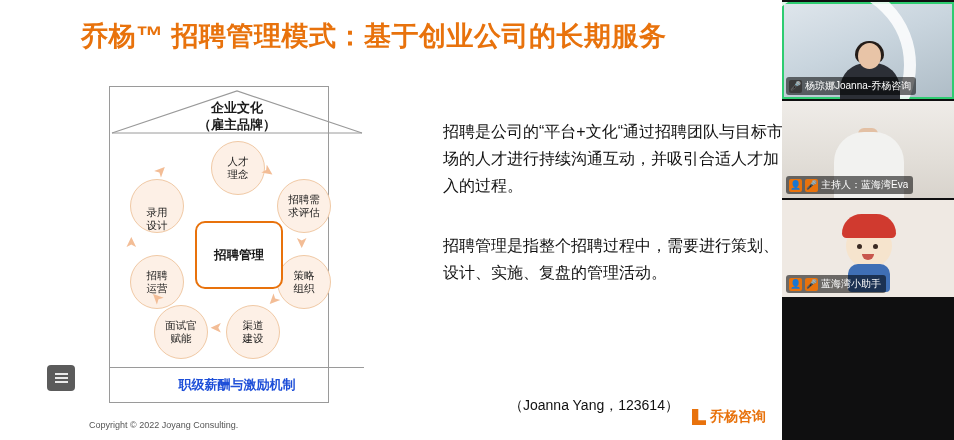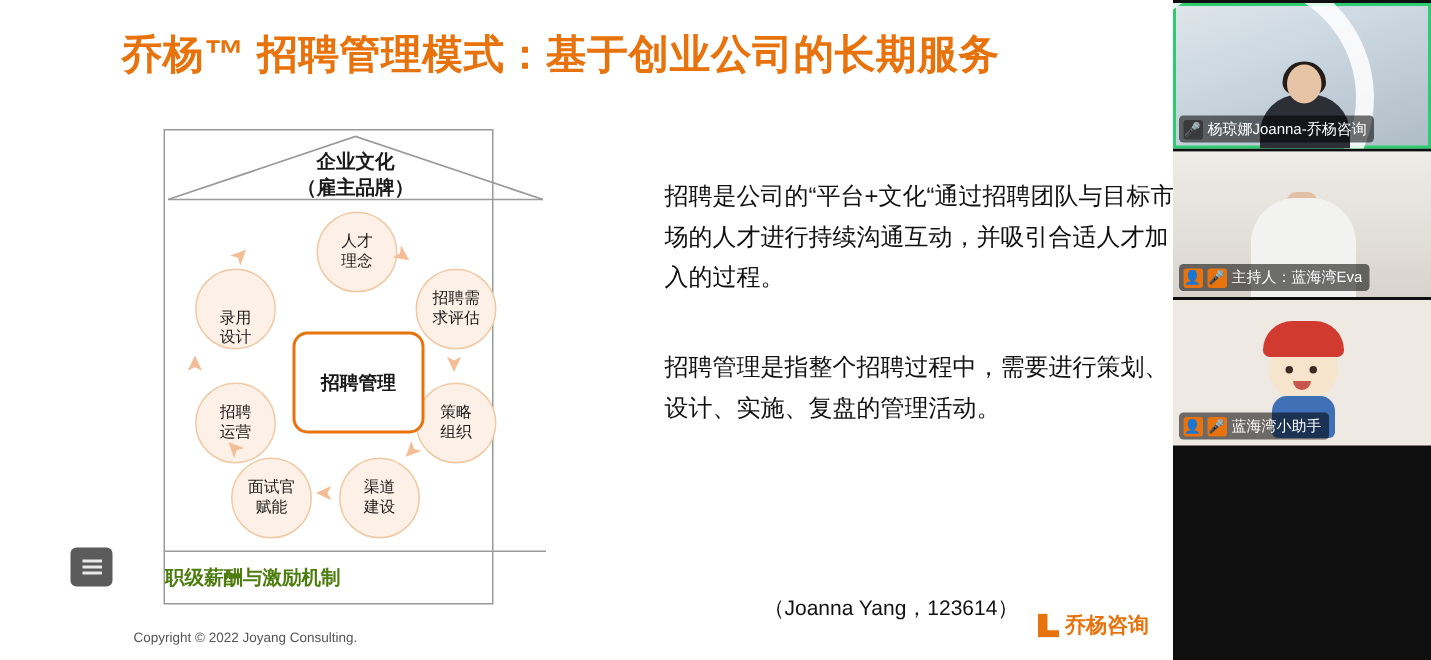--- a/index.html
+++ b/index.html
@@ -75,24 +75,24 @@
     left: 0;
     bottom: 34px;
     width: 254px;
     border-top: 1px solid #9a9a9a;
   }
   .base-label {
     position: absolute;
     left: 0;
     bottom: 8px;
     width: 254px;
-    text-align: left;
+    text-align: center;
     font-size: 13px;
     font-weight: bold;
-    color: #4d7c0f;
+    color: #1d4ed8;
   }
 
   .cycle {
     position: absolute;
     left: 0;
     top: 48px;
     width: 254px;
     height: 236px;
   }
   .node {

